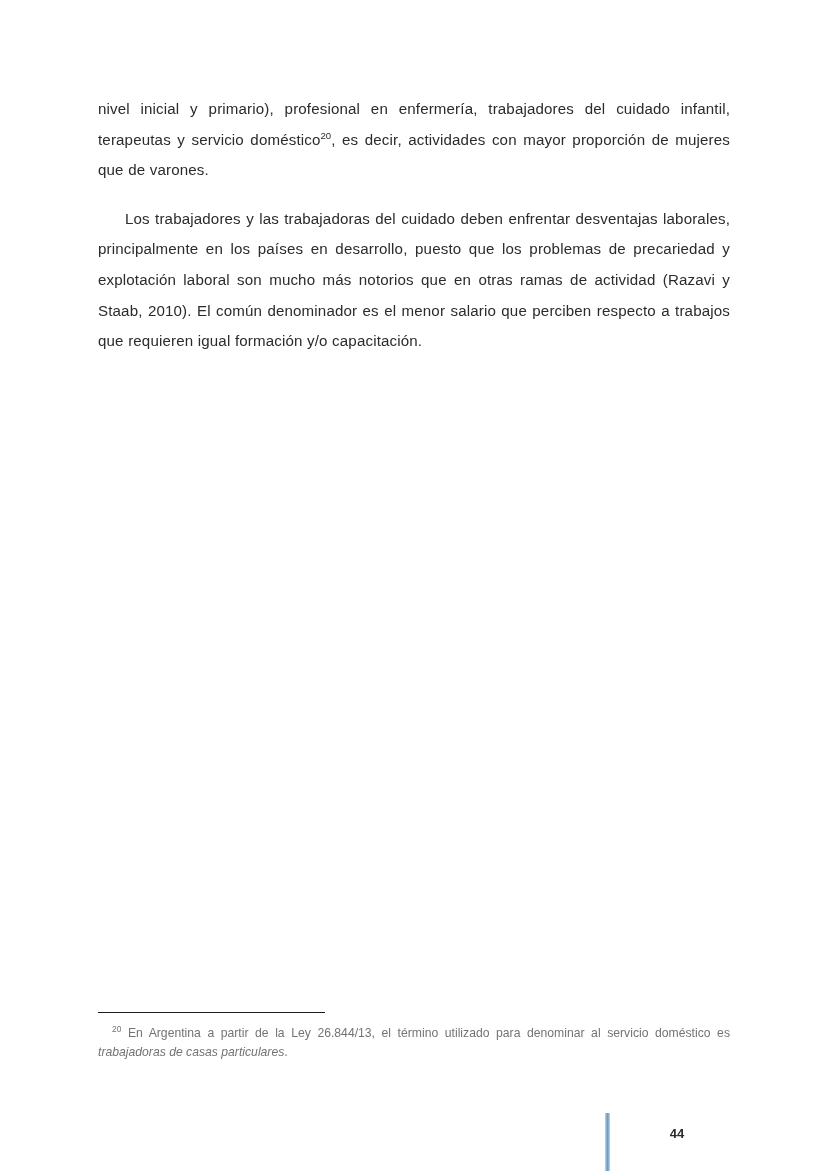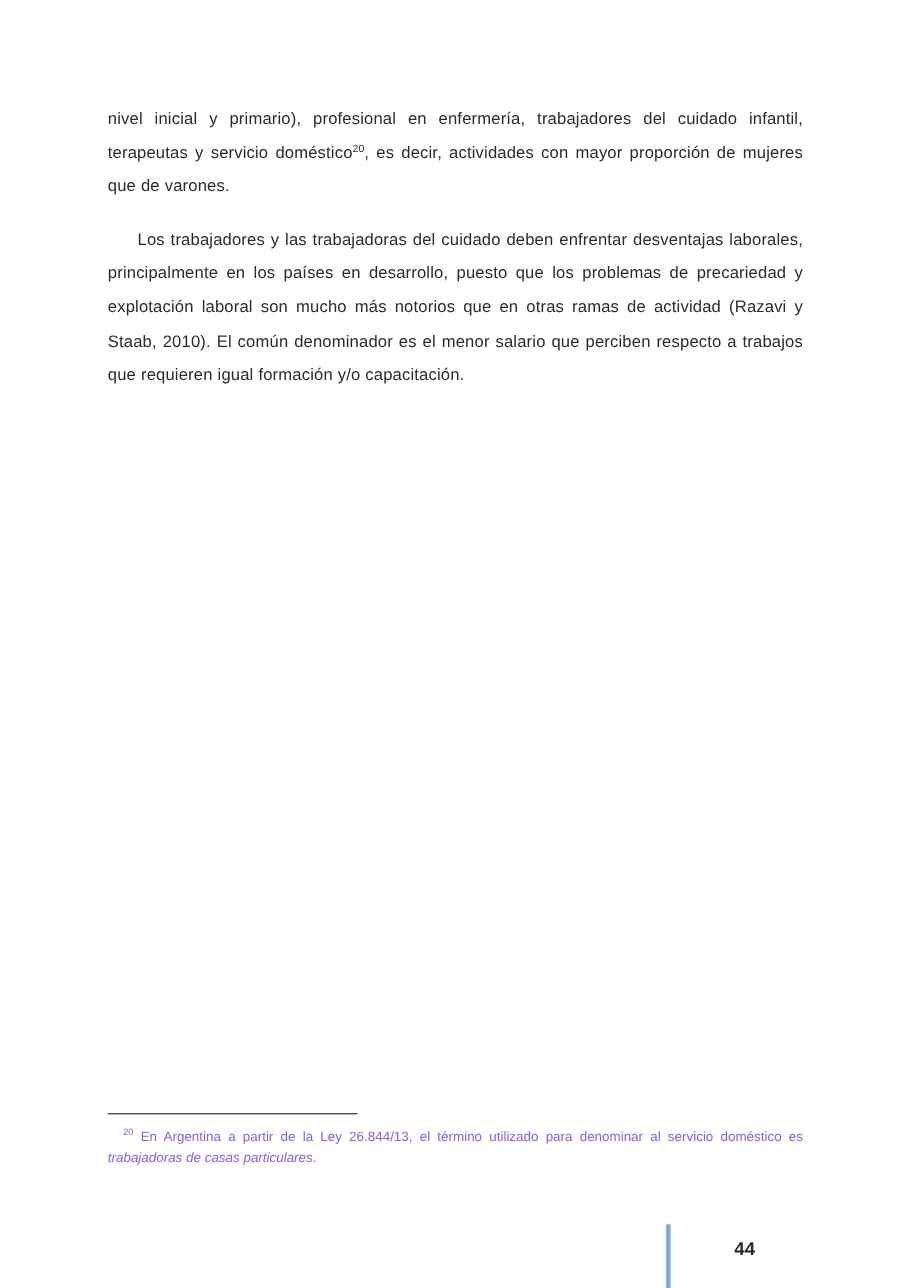--- a/index.html
+++ b/index.html
@@ -66,21 +66,21 @@
     width: 227px;
     height: 0;
     border-top: 1.4px solid #1d1d1d;
     margin: 0 0 11px 0;
   }
 
   .footnote-text {
     margin: 0;
     font-size: 12.2px;
     line-height: 19px;
-    color: #8b5cf6;
+    color: #737373;
     text-align: justify;
     text-justify: inter-word;
     text-indent: 14px;
   }
 
   .footnote-text sup {
     font-size: 8.4px;
     vertical-align: super;
     line-height: 0;
   }
@@ -103,21 +103,21 @@
         #8fb4d4 78%,
         #cddded 100%);
   }
 
   .page-number {
     position: absolute;
     left: 648px;
     top: 1126px;
     width: 58px;
     text-align: center;
-    font-size: 17px;
+    font-size: 13px;
     color: #2b2b2b;
     font-weight: 700;
   }
 </style>
 </head>
 <body>
 
 <div class="page">
 
   <div class="content">

